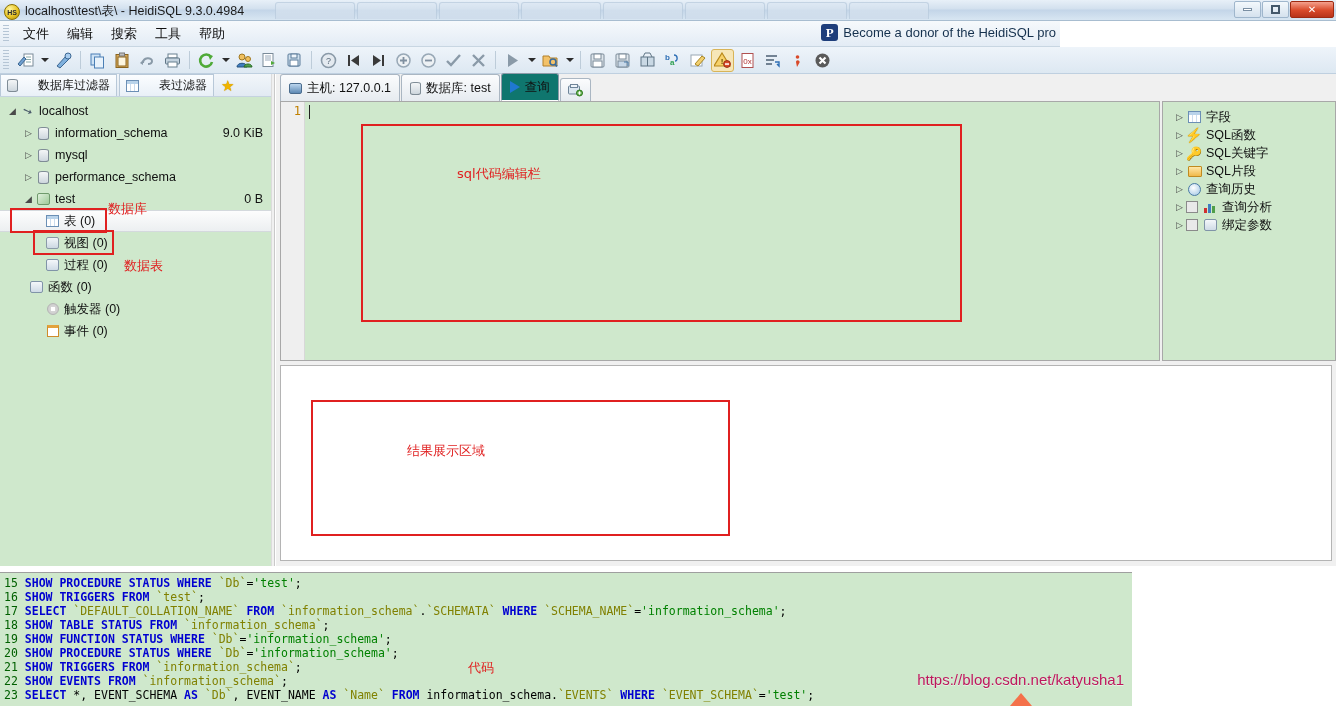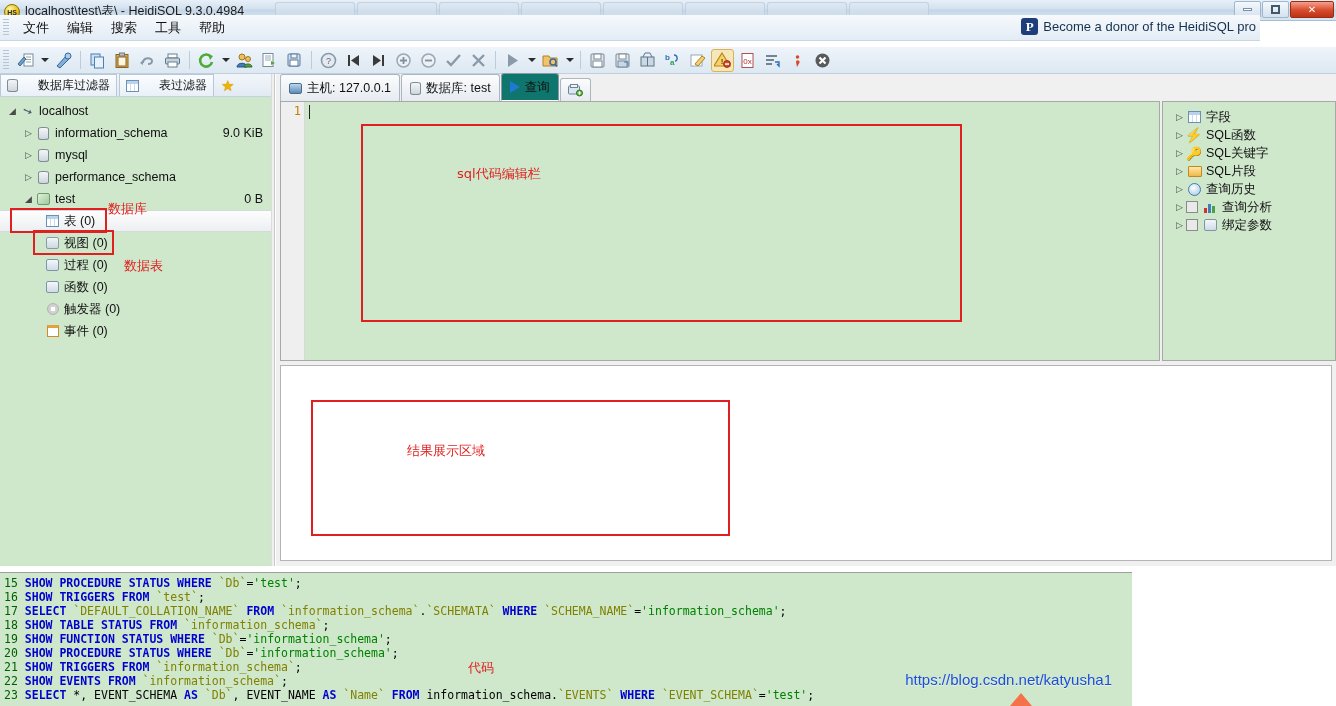--- a/index.html
+++ b/index.html
@@ -62,21 +62,21 @@
   .win-btn.close {
     width: 44px;
     background: linear-gradient(to bottom,#f4a18d,#d94a2a 55%,#b8341a);
     border-color: #9e2a12; color: #fff;
   }
   .win-min-glyph { width: 9px; height: 3px; background: #fff; border:1px solid #7a8fa3; }
   .win-max-glyph { width: 9px; height: 9px; border: 2px solid #44586a; }
 
   
   .menubar {
-    position: absolute; top: 15px; left: 0; width: 1260px; height: 26px;
+    position: absolute; top: 21px; left: 0; width: 1060px; height: 26px;
     background: linear-gradient(to bottom,#f6f9fc,#e3ecf5);
     border-bottom: 1px solid #c8d6e2;
     display: flex; align-items: center;
   }
   .menu-grip {
     width: 6px; height: 18px; margin-left: 3px; margin-right: 5px;
     background-image: repeating-linear-gradient(to bottom, #b5c5d5 0 1px, transparent 1px 3px);
   }
   .menu-item {
     padding: 3px 9px; font-size: 13px; color: #101010; cursor: default;
@@ -257,22 +257,22 @@
   .logline {
     height: 14px; line-height: 14px; white-space: nowrap; padding-left: 4px;
   }
   .ln { color: #006000; }
   .kw { color: #0000d0; font-weight: bold; }
   .id { color: #808000; }
   .str { color: #008000; }
   .pl { color: #000000; }
 
   .watermark {
-    position: absolute; right: 20px; bottom: 18px;
-    font-size: 15px; color: #1d4ed8; white-space: nowrap;
+    position: absolute; right: 8px; bottom: 18px;
+    font-size: 15px; color: #be185d; white-space: nowrap;
     font-family: "Liberation Sans", sans-serif;
     text-shadow: 0 1px 0 rgba(255,255,255,.5);
   }
   .wm-arrow {
     position: absolute; right: 100px; bottom: 0px;
     width: 0; height: 0;
     border-left: 11px solid transparent; border-right: 11px solid transparent;
     border-bottom: 13px solid #f4714a;
   }
 
@@ -658,21 +658,21 @@
         <span>视图 (0)</span>
       </div>
 
       <div class="trow" style="padding-left:44px">
         <span class="ticon">
             <span class="ic ic-proc"></span>
           </span>
         <span>过程 (0)</span>
       </div>
 
-      <div class="trow" style="padding-left:44px">
+      <div class="trow" style="padding-left:28px">
         <span class="ticon">
             <span class="ic ic-func"></span>
           </span>
         <span>函数 (0)</span>
       </div>
 
       <div class="trow" style="padding-left:44px">
         <span class="ticon">
             <span class="ic ic-trig"></span>
           </span>

